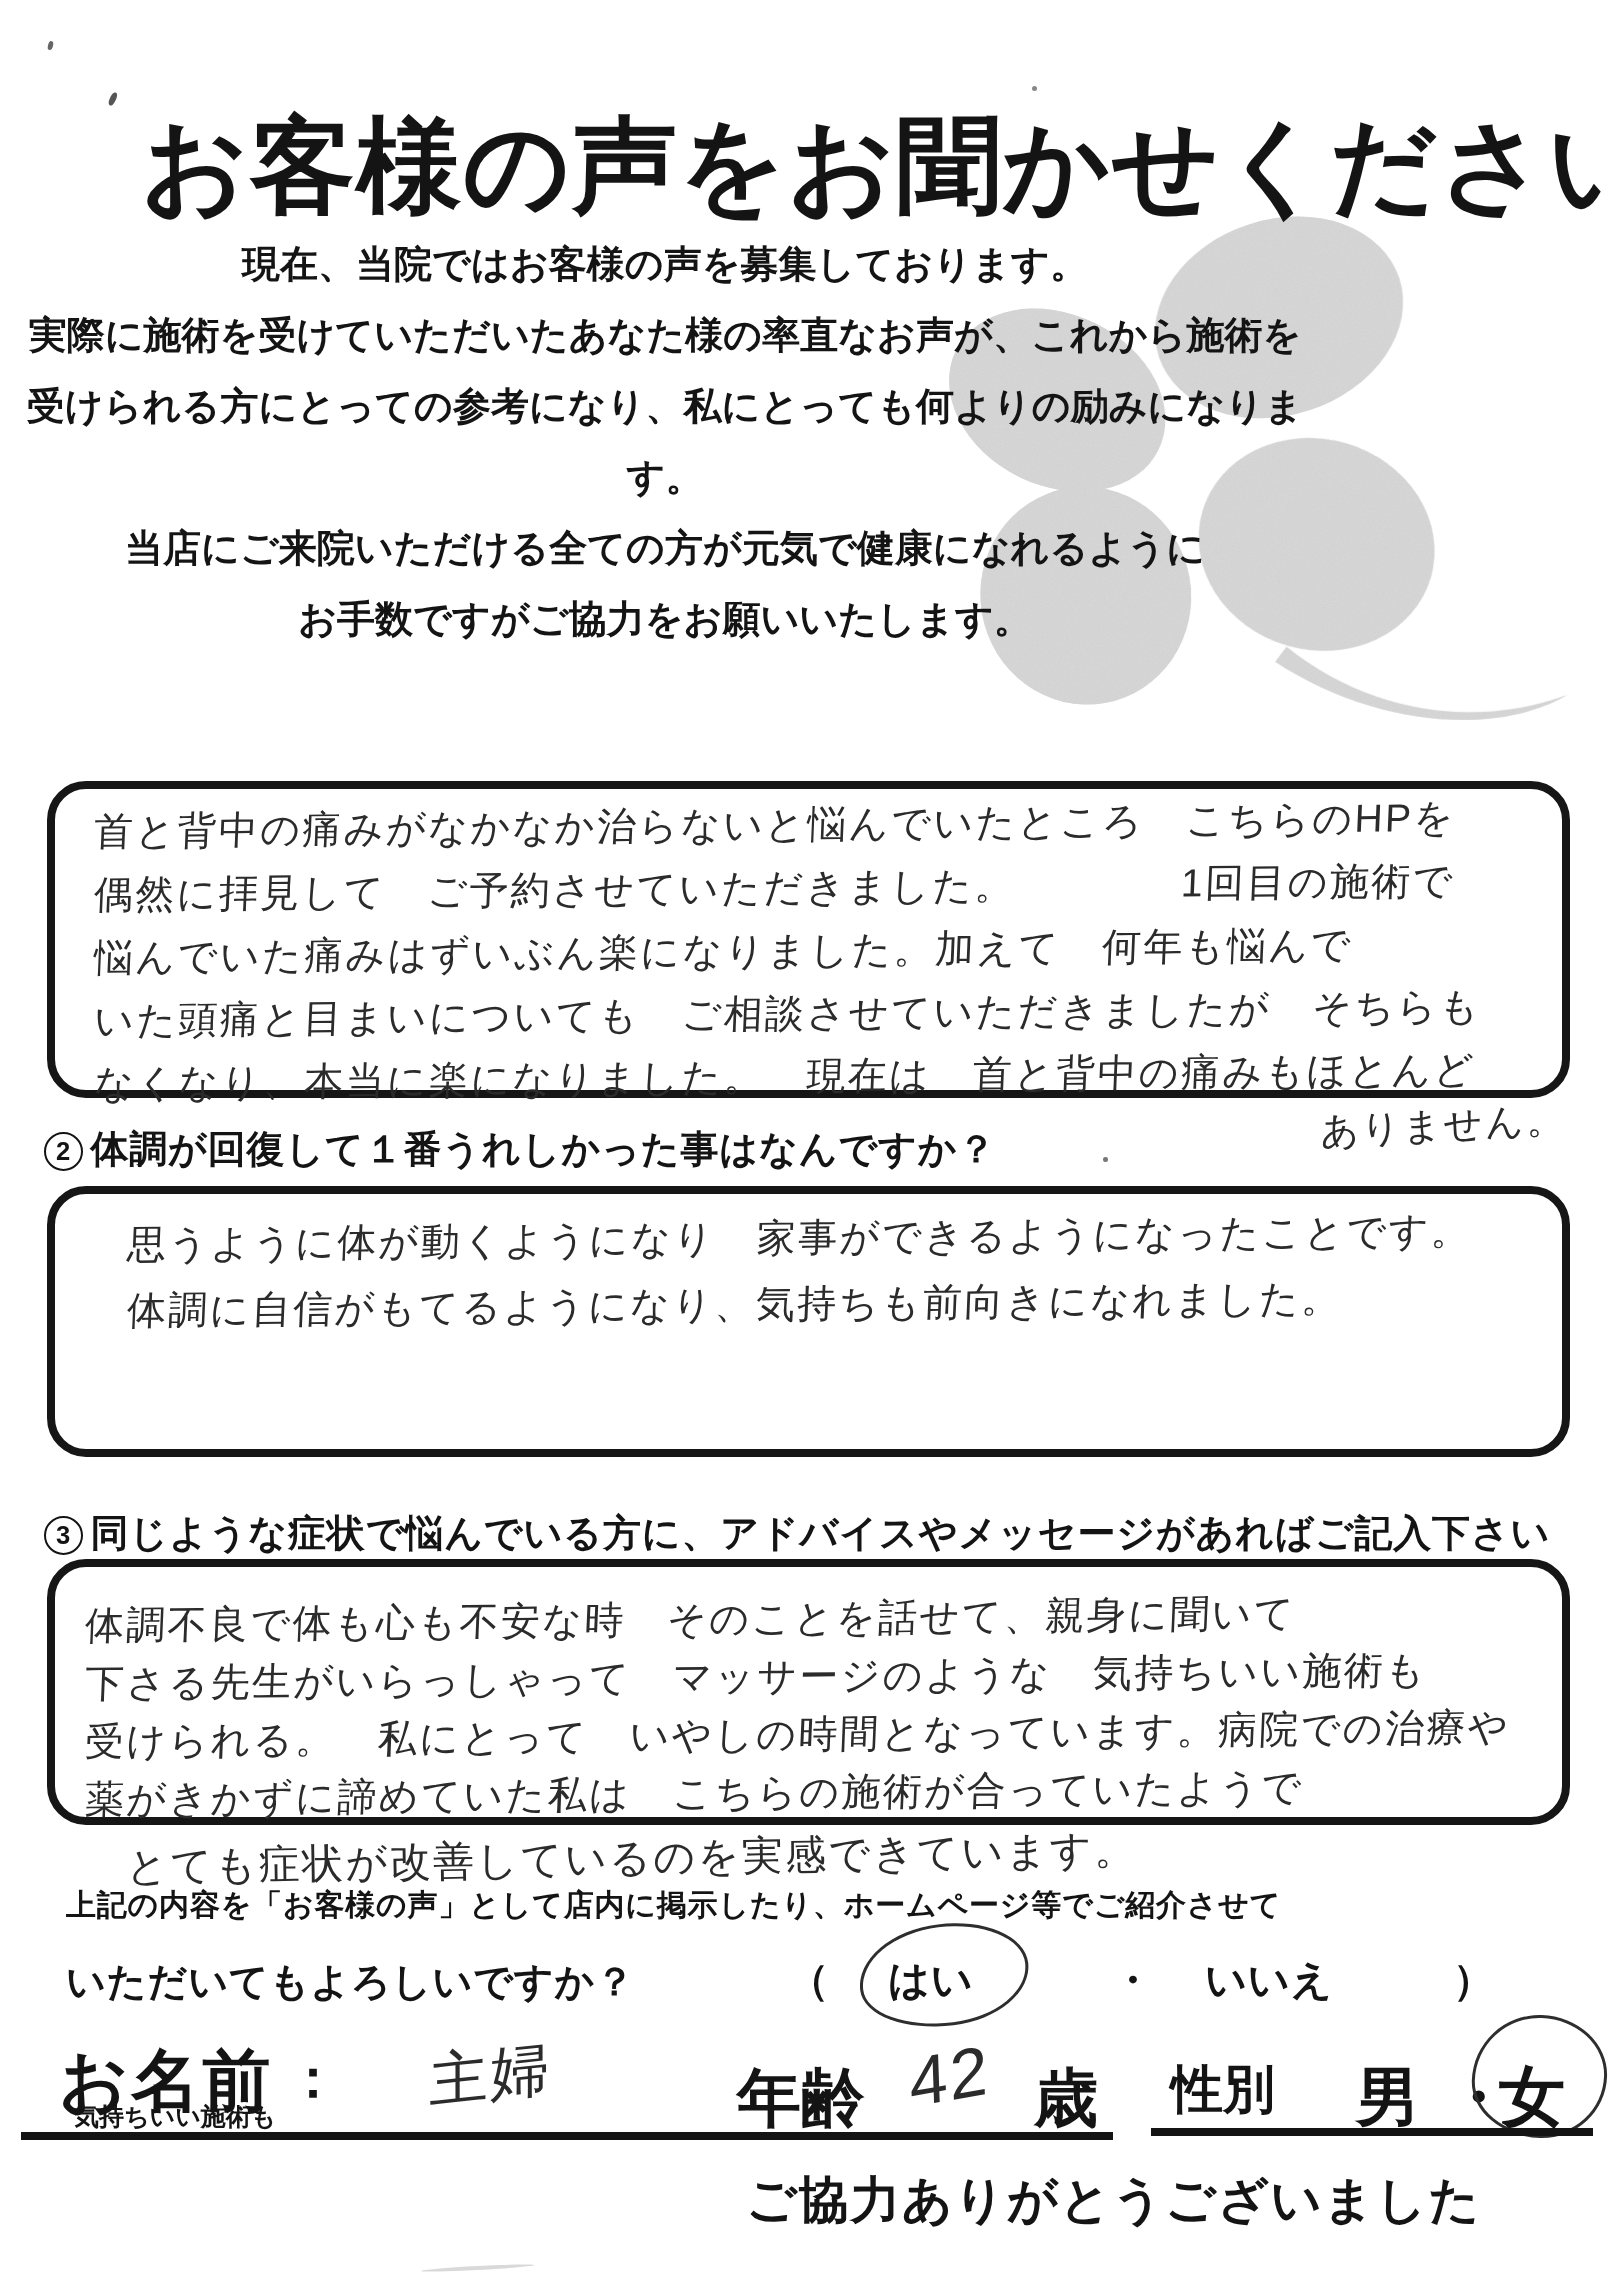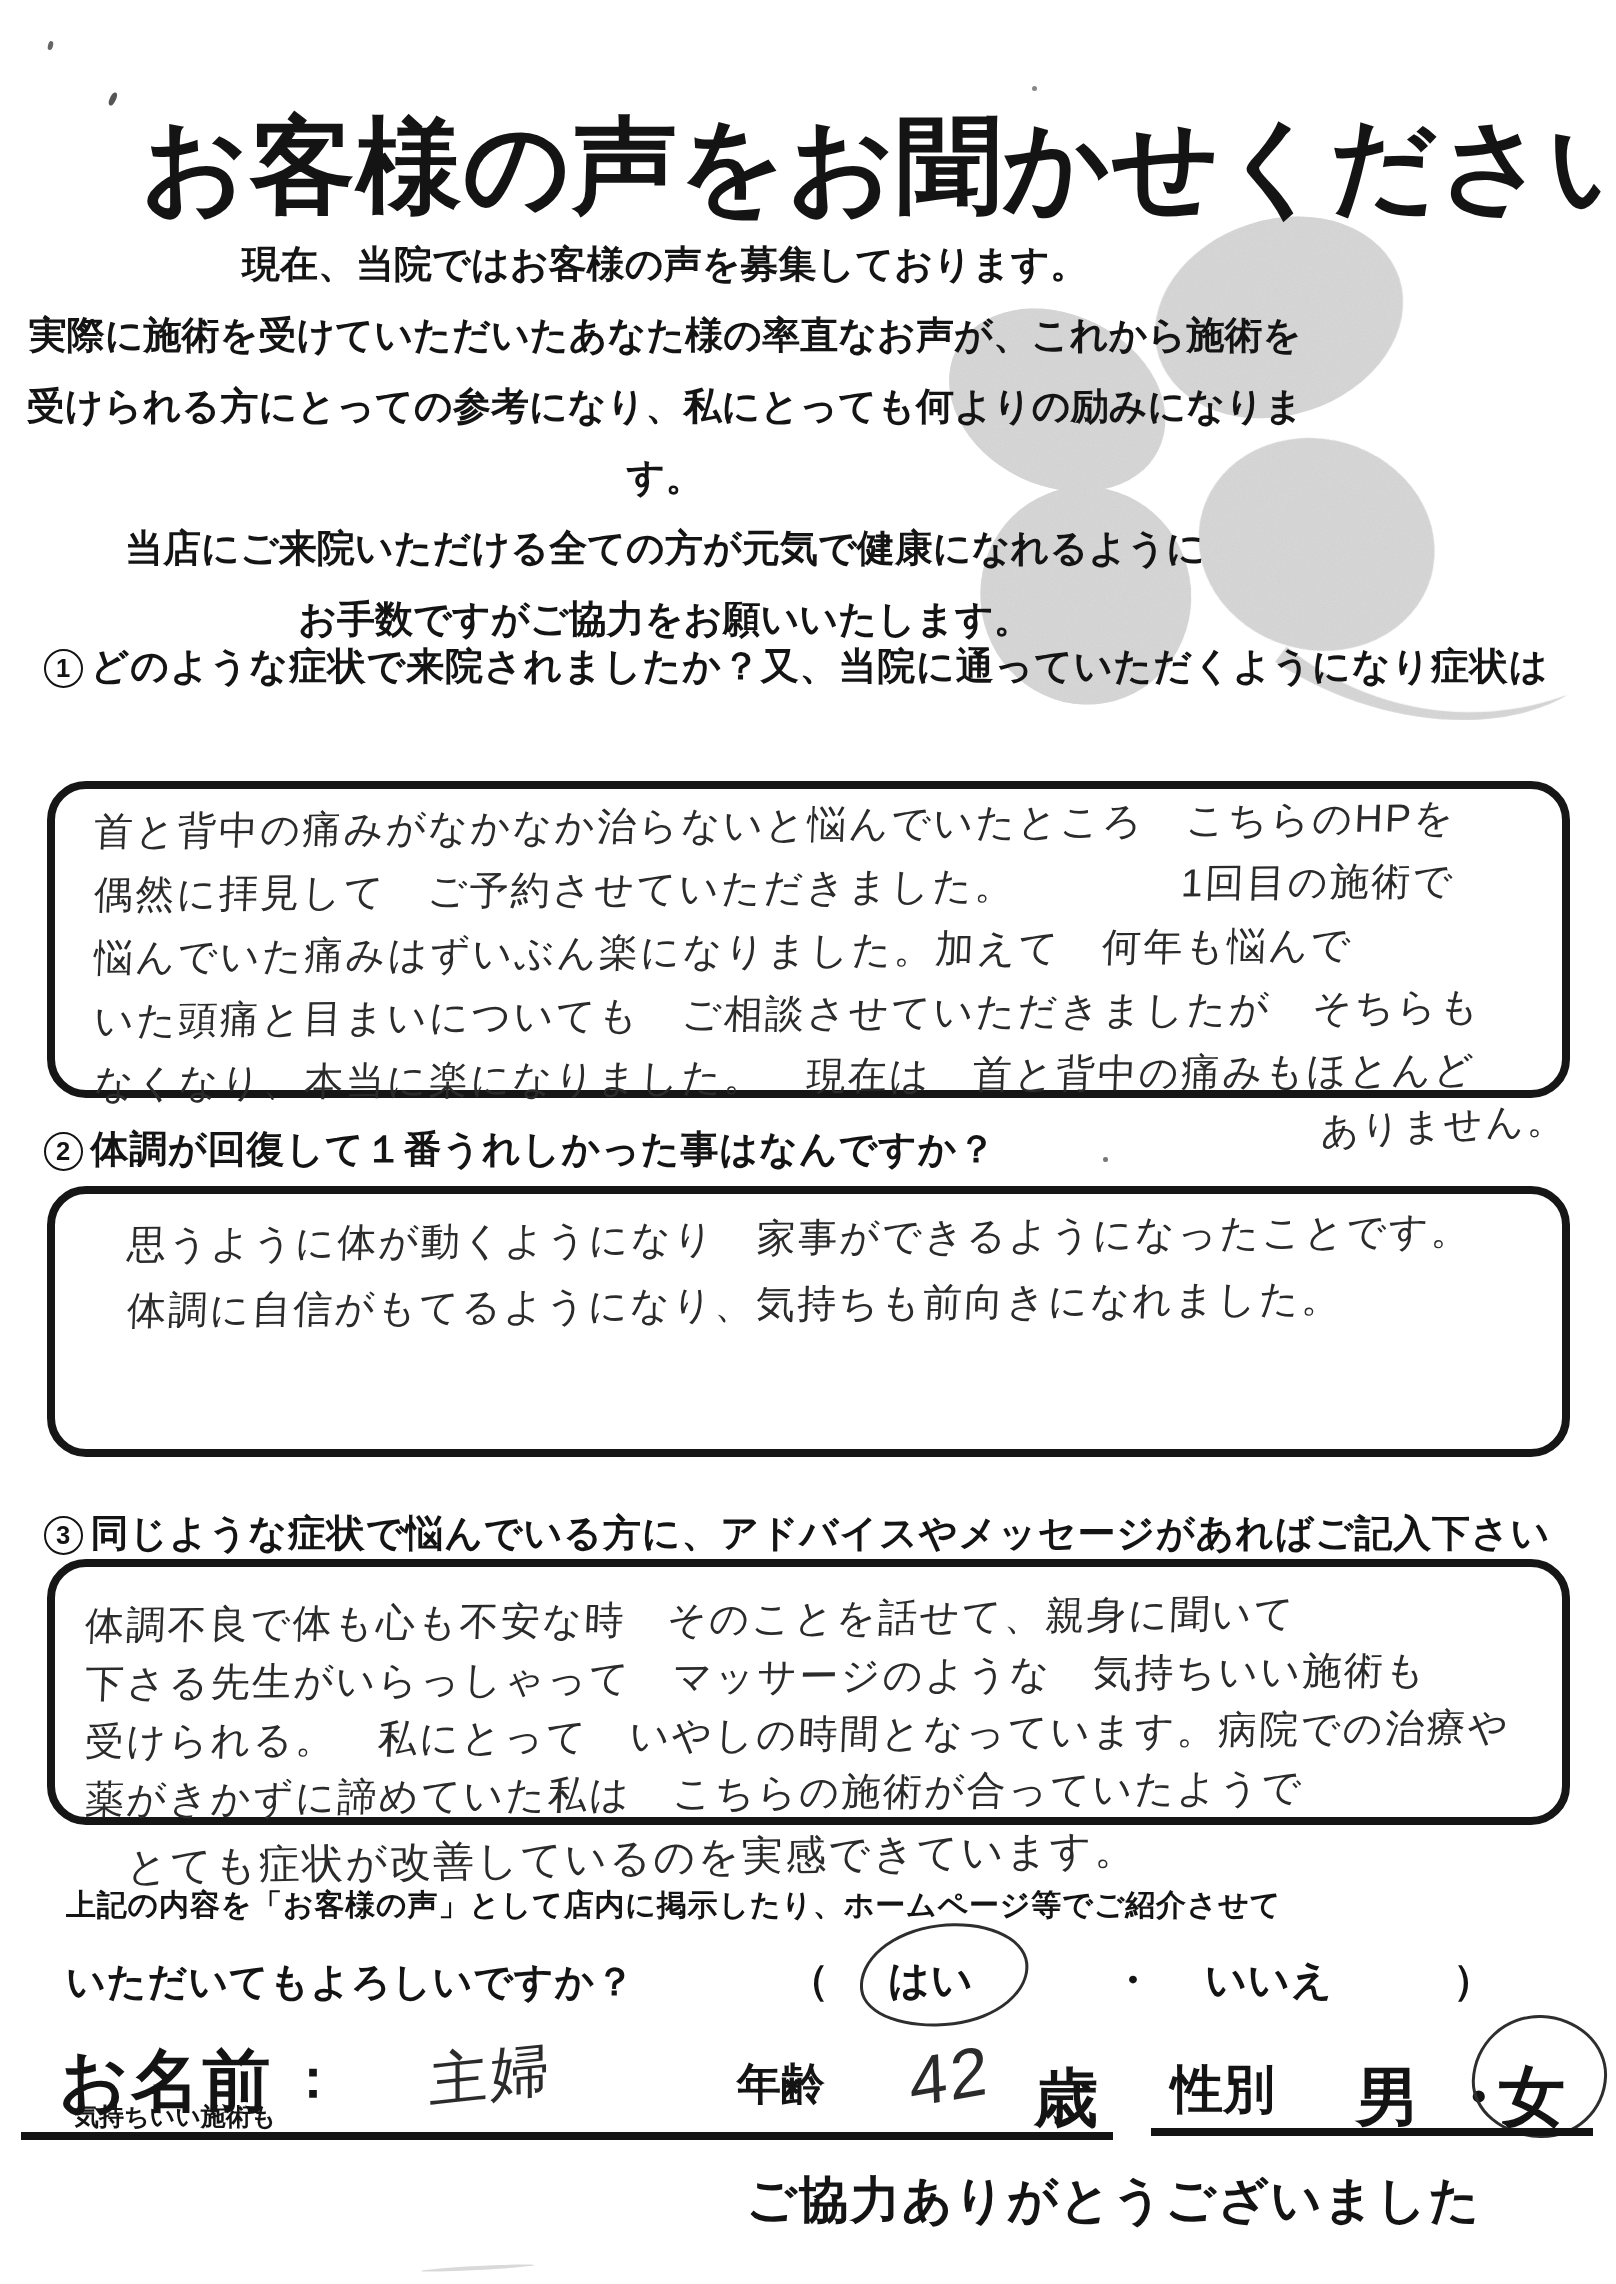--- a/index.html
+++ b/index.html
@@ -83,23 +83,20 @@
   <div class="title">お客様の声をお聞かせください</div>
 
   <div class="intro">
     <div>現在、当院ではお客様の声を募集しております。</div>
     <div>実際に施術を受けていただいたあなた様の率直なお声が、これから施術を</div>
     <div>受けられる方にとっての参考になり、私にとっても何よりの励みになります。</div>
     <div>当店にご来院いただける全ての方が元気で健康になれるように</div>
     <div>お手数ですがご協力をお願いいたします。</div>
   </div>
 
-  <div class="qline" style="top:644px">
-    <span class="qnum">1</span><span>どのような症状で来院されましたか？又、当院に通っていただくようになり症状は</span>
-  </div>
 
   <div class="abox b1" style="top:781px;height:317px">
     <div class="hw">首と背中の痛みがなかなか治らないと悩んでいたところ　こちらのHPを</div>
     <div class="hw">偶然に拝見して　ご予約させていただきました。　　　　1回目の施術で</div>
     <div class="hw">悩んでいた痛みはずいぶん楽になりました。加えて　何年も悩んで</div>
     <div class="hw">いた頭痛と目まいについても　ご相談させていただきましたが　そちらも</div>
     <div class="hw">なくなり、本当に楽になりました。　現在は　首と背中の痛みもほとんど</div>
   </div>
   <div class="hw-abs" style="left:1320px;top:1100px;transform:rotate(-3deg)">ありません。</div>
 
@@ -131,21 +128,21 @@
   <div class="perm" style="left:1112px;top:1953px;font-size:41px">・</div>
   <div class="perm" style="left:1205px;top:1953px;font-size:41px">いいえ</div>
   <div class="perm" style="left:1453px;top:1953px;font-size:41px">）</div>
   <div class="sel-ellipse" style="left:859px;top:1924px;width:164px;height:96px;transform:rotate(-7deg)"></div>
 
   <div class="flabel" style="left:59px;top:2036px;font-size:68px;letter-spacing:3px">お名前</div>
   <div class="flabel" style="left:286px;top:2043px;font-size:54px">：</div>
   <div class="flabel" style="left:74px;top:2100px;font-size:25px">気持ちいい施術も</div>
   <div class="hw-abs" style="left:429px;top:2036px;font-size:59px;transform:rotate(-6deg) skewX(-6deg)">主婦</div>
 
-  <div class="flabel" style="left:737px;top:2055px;font-size:44px">年齢</div>
+  <div class="flabel" style="left:737px;top:2055px;font-size:64px">年齢</div>
   <div class="hw-abs" style="left:909px;top:2037px;font-size:69px;transform:rotate(-10deg) skewX(-8deg)">42</div>
   <div class="flabel" style="left:1034px;top:2055px;font-size:64px">歳</div>
 
   <div class="flabel" style="left:1171px;top:2055px;font-size:52px">性別</div>
   <div class="flabel" style="left:1356px;top:2054px;font-size:64px">男</div>
   <div class="flabel" style="left:1446px;top:2054px;font-size:64px">・</div>
   <div class="flabel" style="left:1499px;top:2052px;font-size:66px">女</div>
   <div class="sel-ellipse" style="left:1472px;top:2015px;width:129px;height:117px;transform:rotate(2deg)"></div>
 
   <div class="uline" style="left:21px;top:2132px;width:1092px;height:8.3px"></div>

